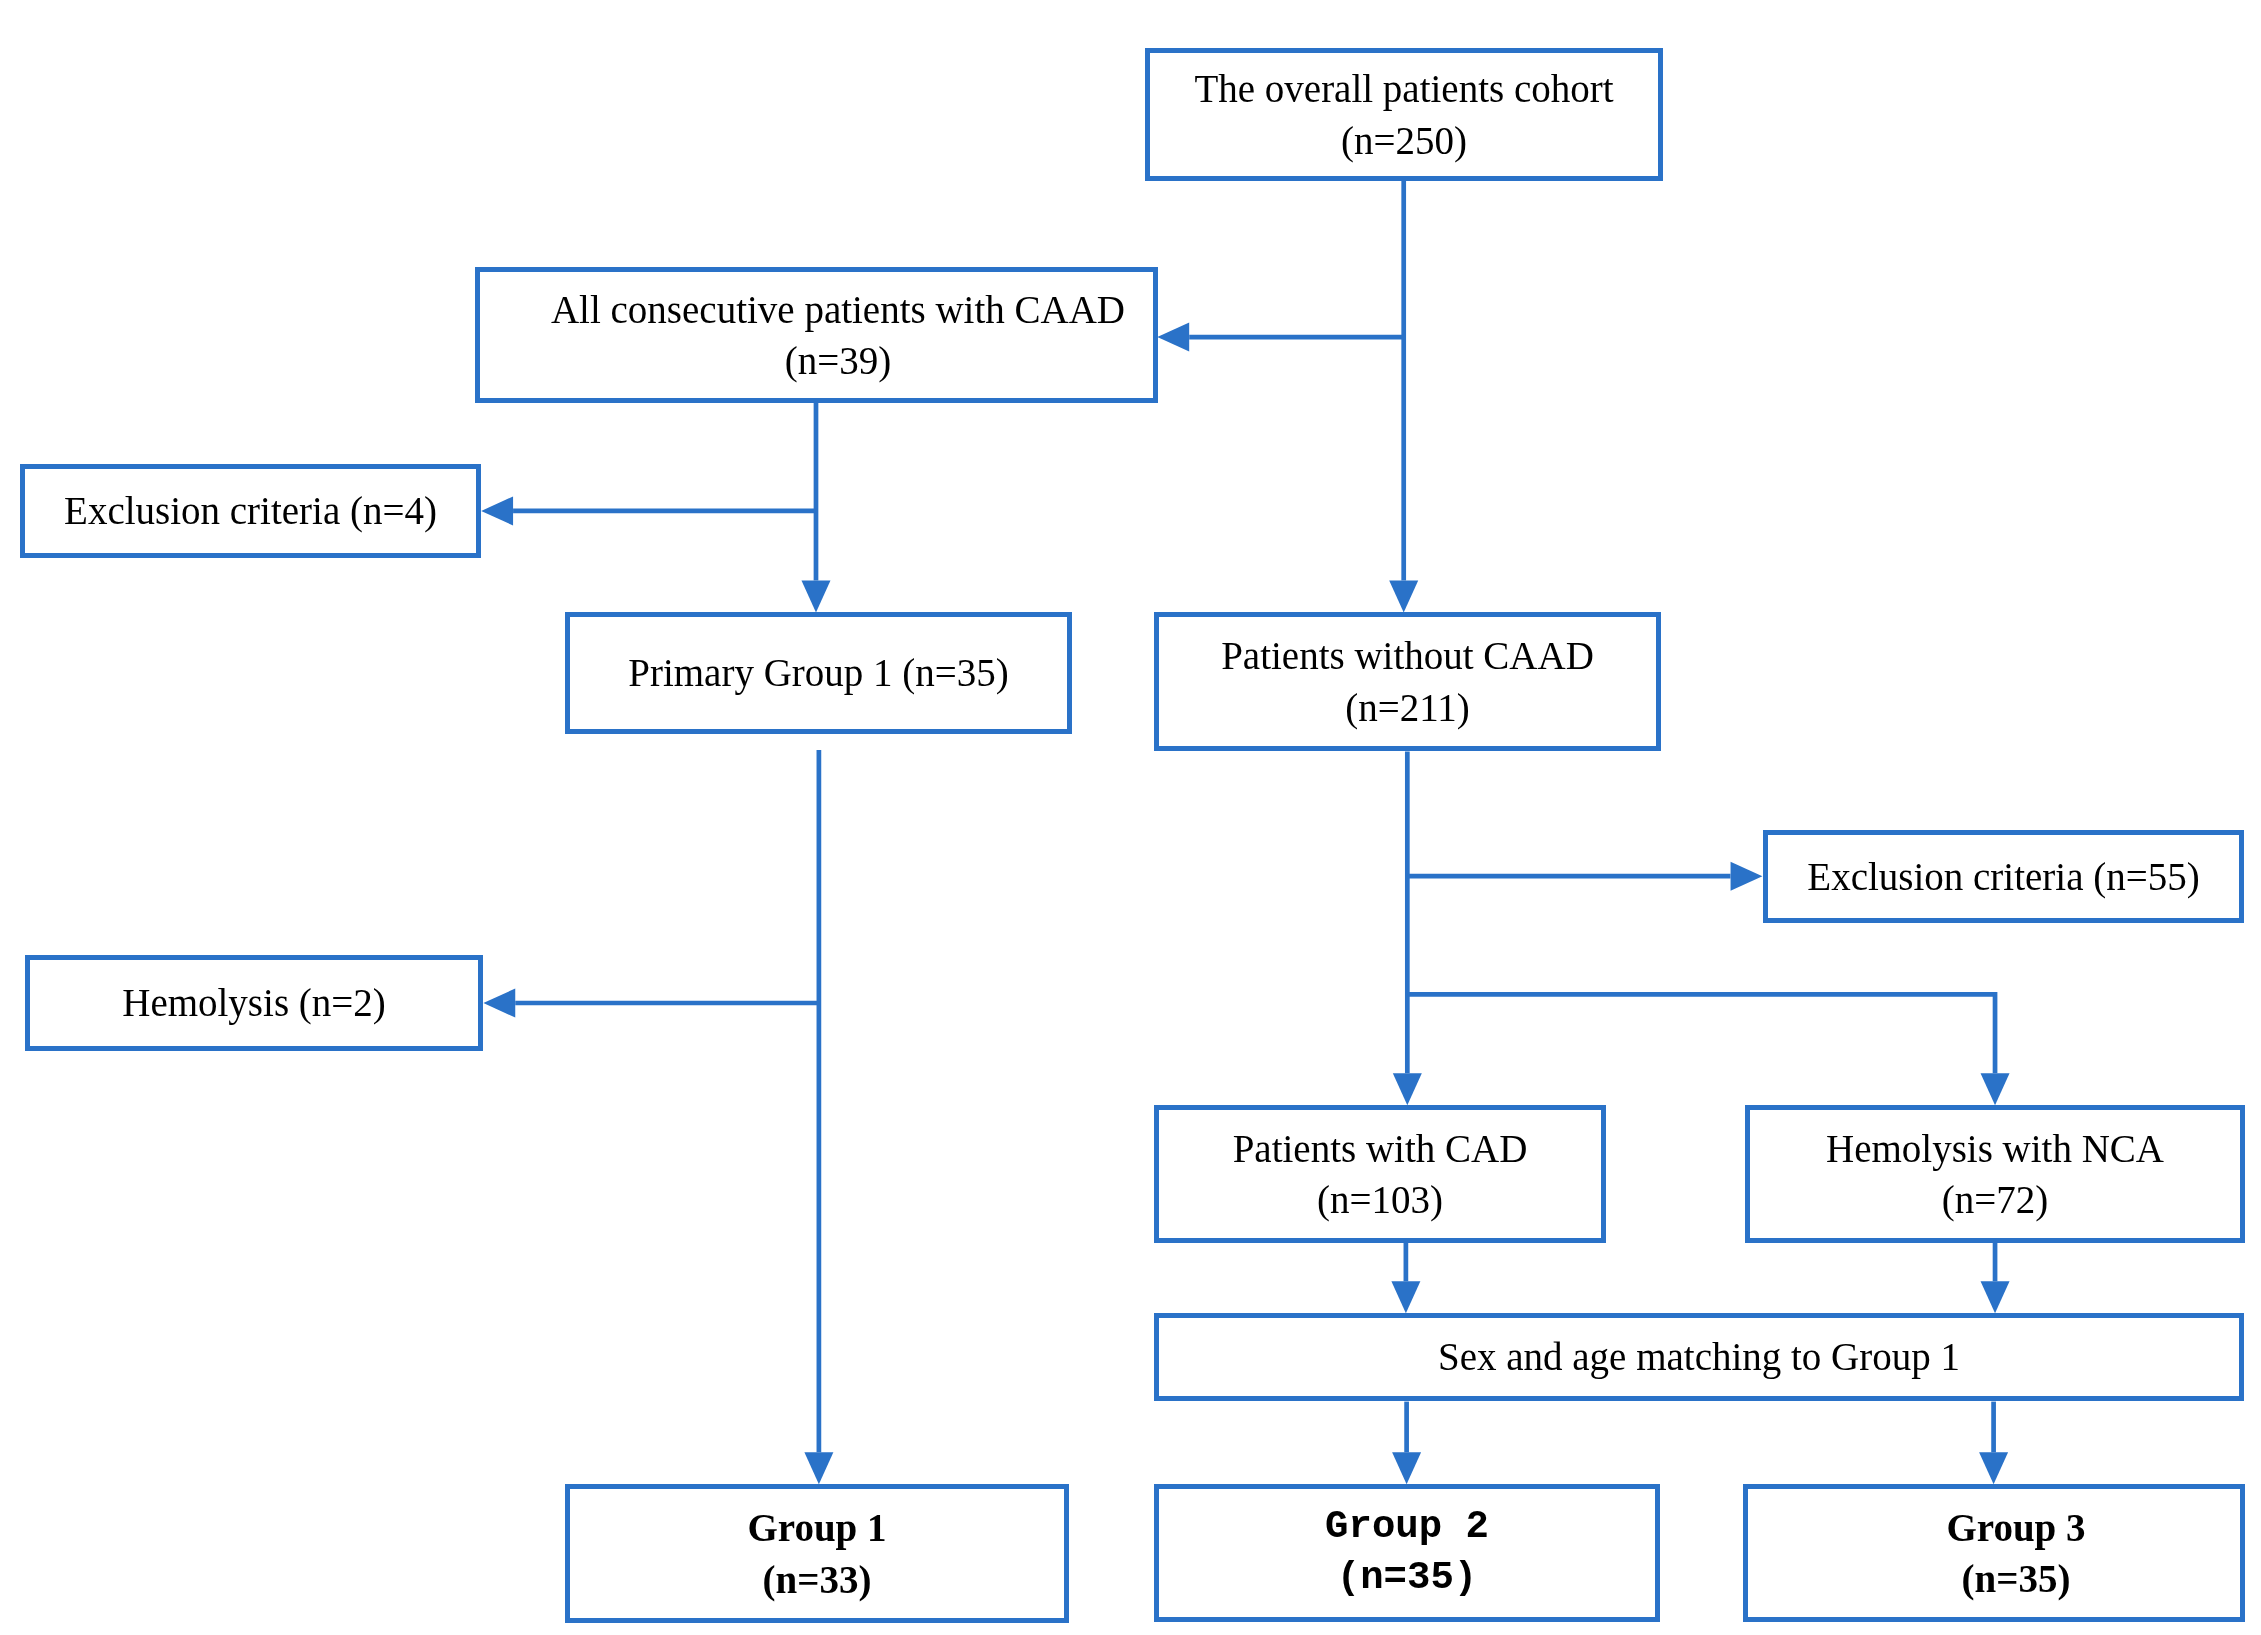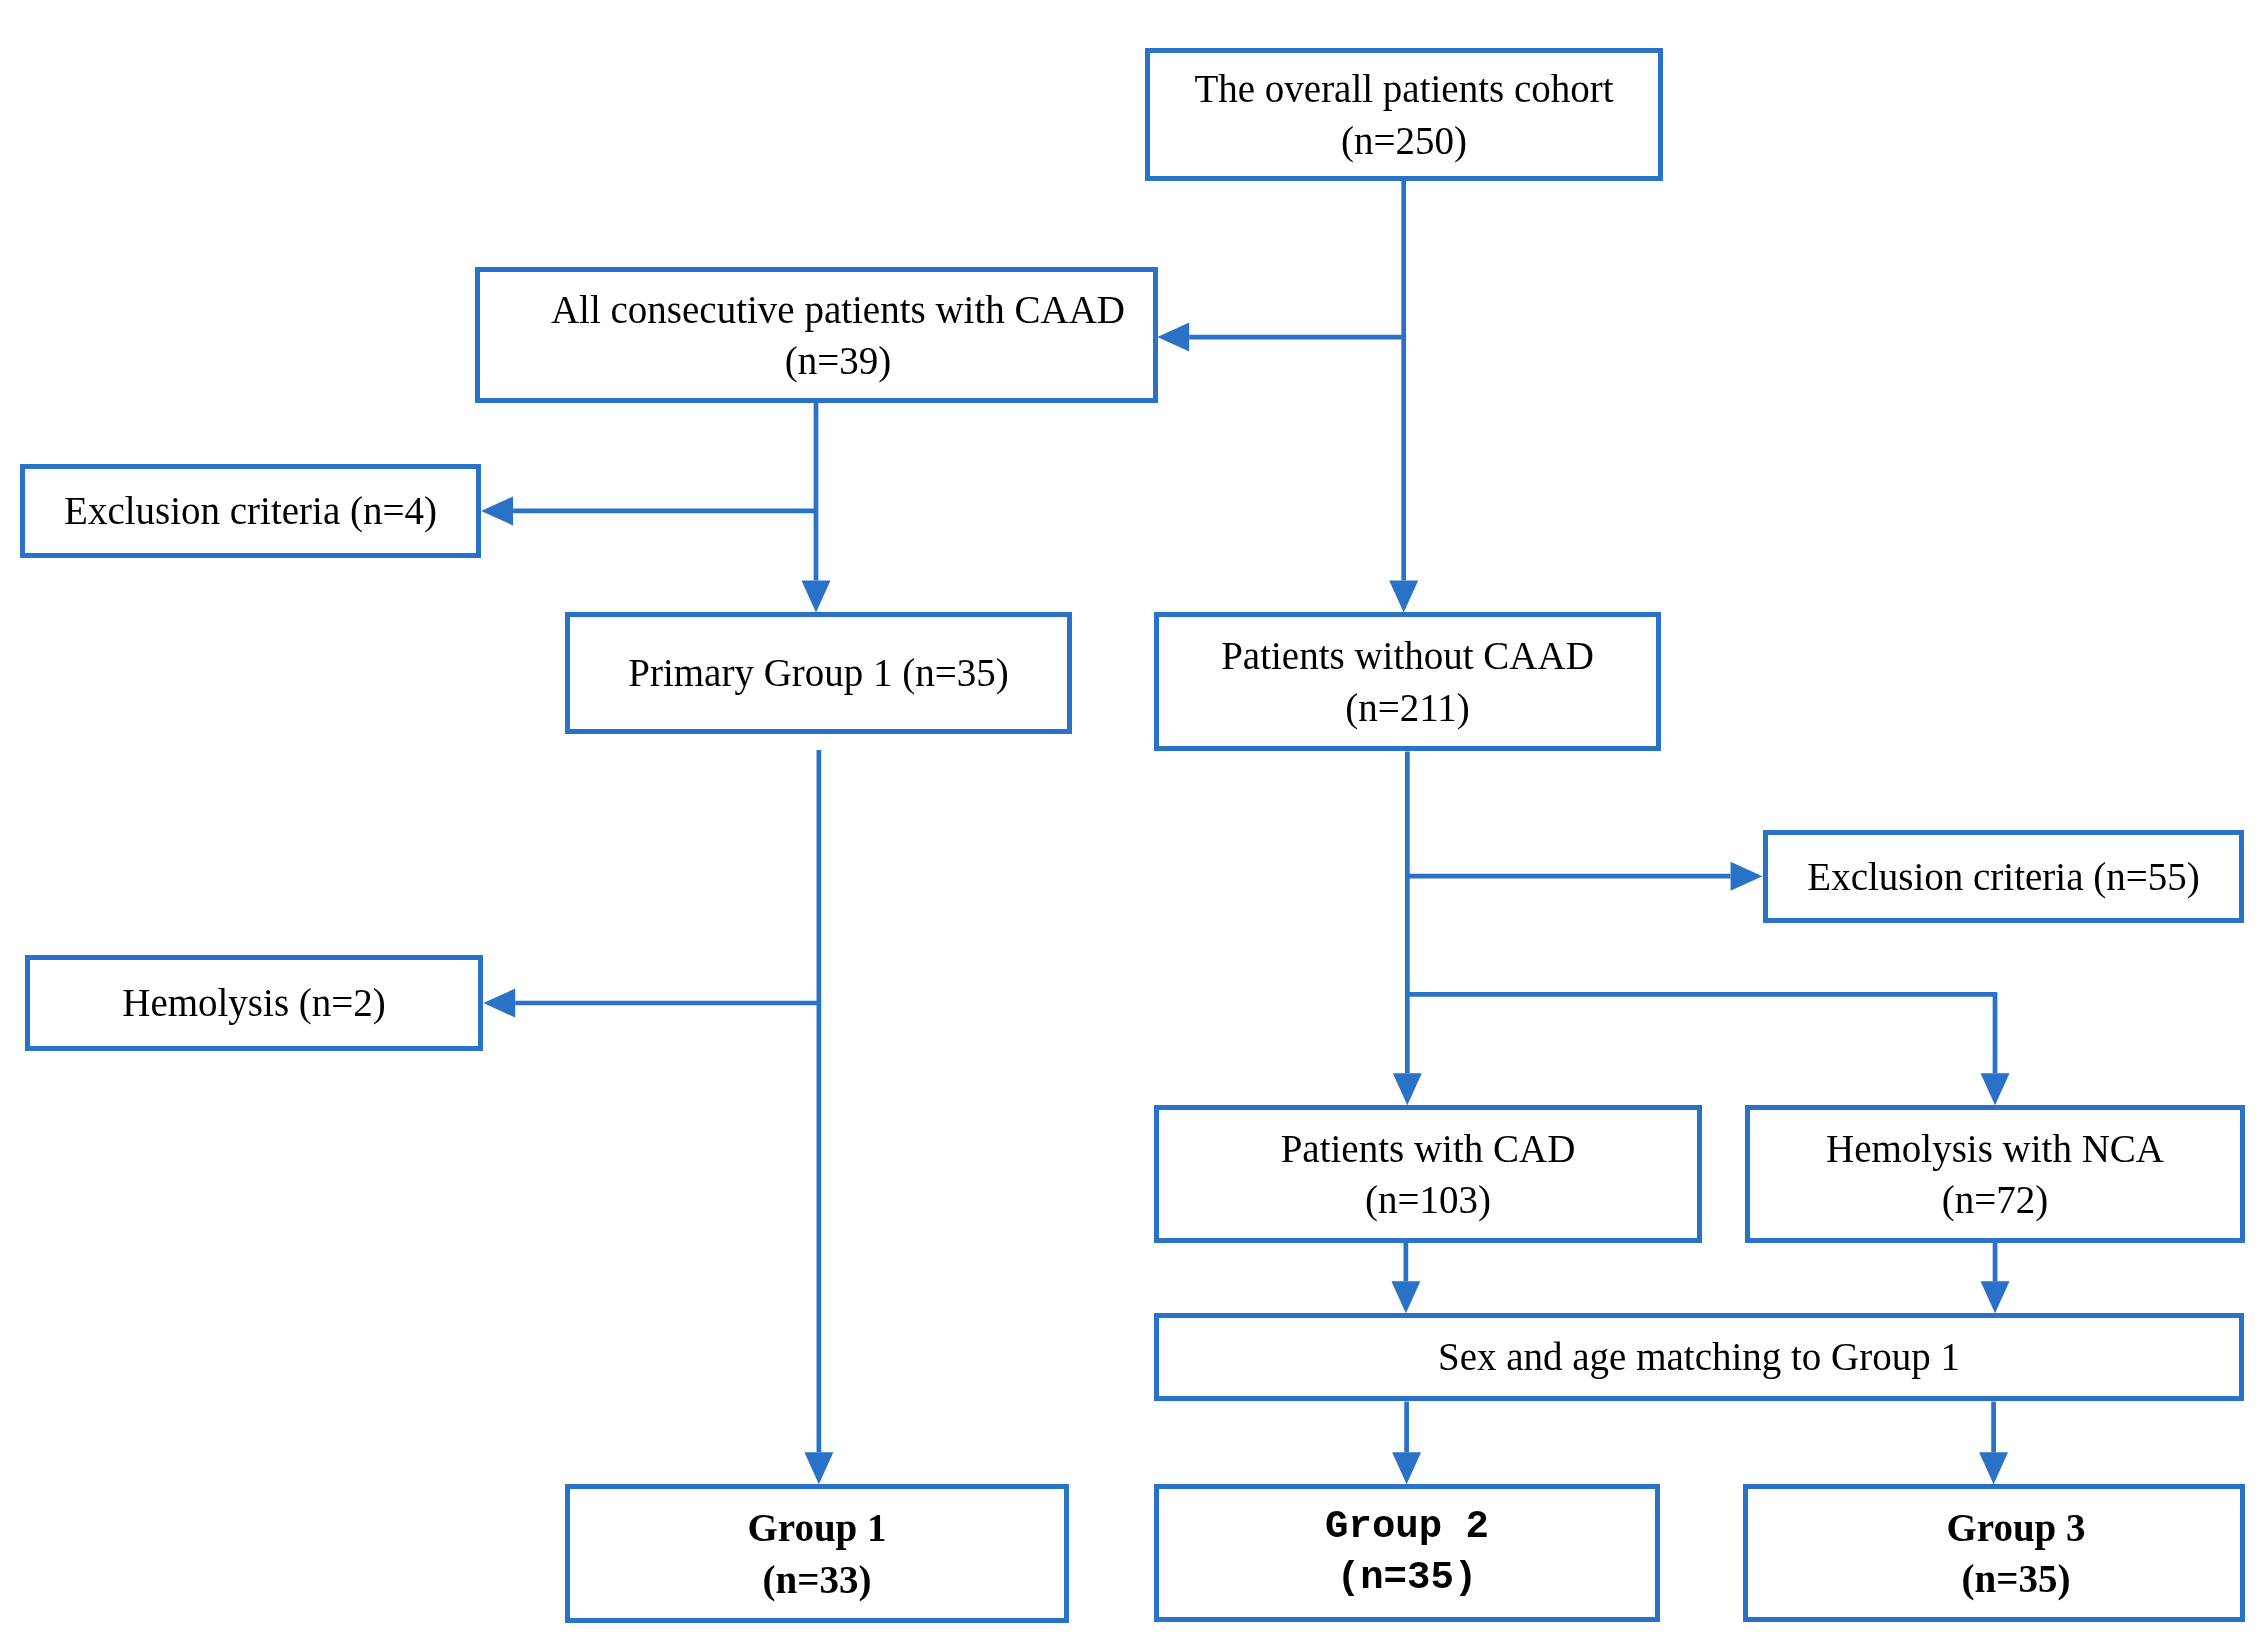--- a/index.html
+++ b/index.html
@@ -118,21 +118,21 @@
   </div>
 
   <div class="node" style="left:1763px; top:830px; width:481px; height:93px;">
     <div>Exclusion criteria (n=55)</div>
   </div>
 
   <div class="node" style="left:25px; top:955px; width:458px; height:96px;">
     <div>Hemolysis (n=2)</div>
   </div>
 
-  <div class="node" style="left:1154px; top:1105px; width:548px; height:138px;">
+  <div class="node" style="left:1154px; top:1105px; width:452px; height:138px;">
     <div>Patients with CAD</div>
     <div>(n=103)</div>
   </div>
 
   <div class="node" style="left:1745px; top:1105px; width:500px; height:138px;">
     <div>Hemolysis with NCA</div>
     <div>(n=72)</div>
   </div>
 
   <div class="node" style="left:1154px; top:1313px; width:1090px; height:88px;">

